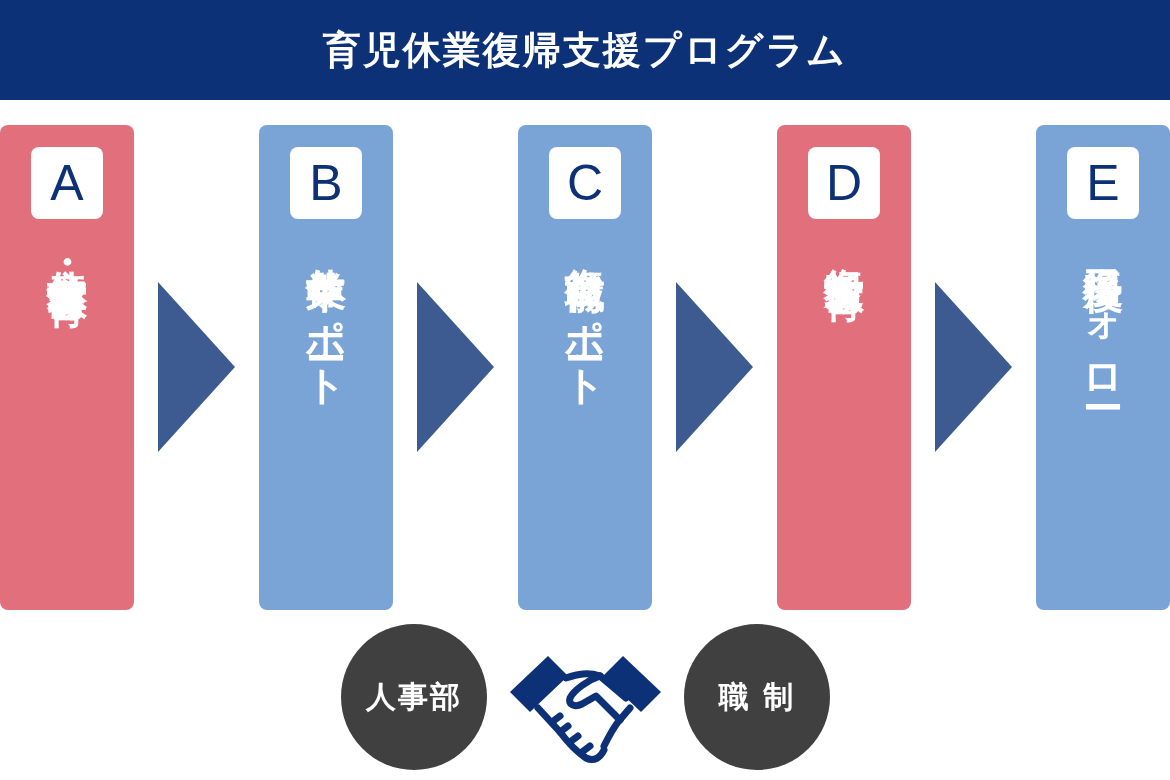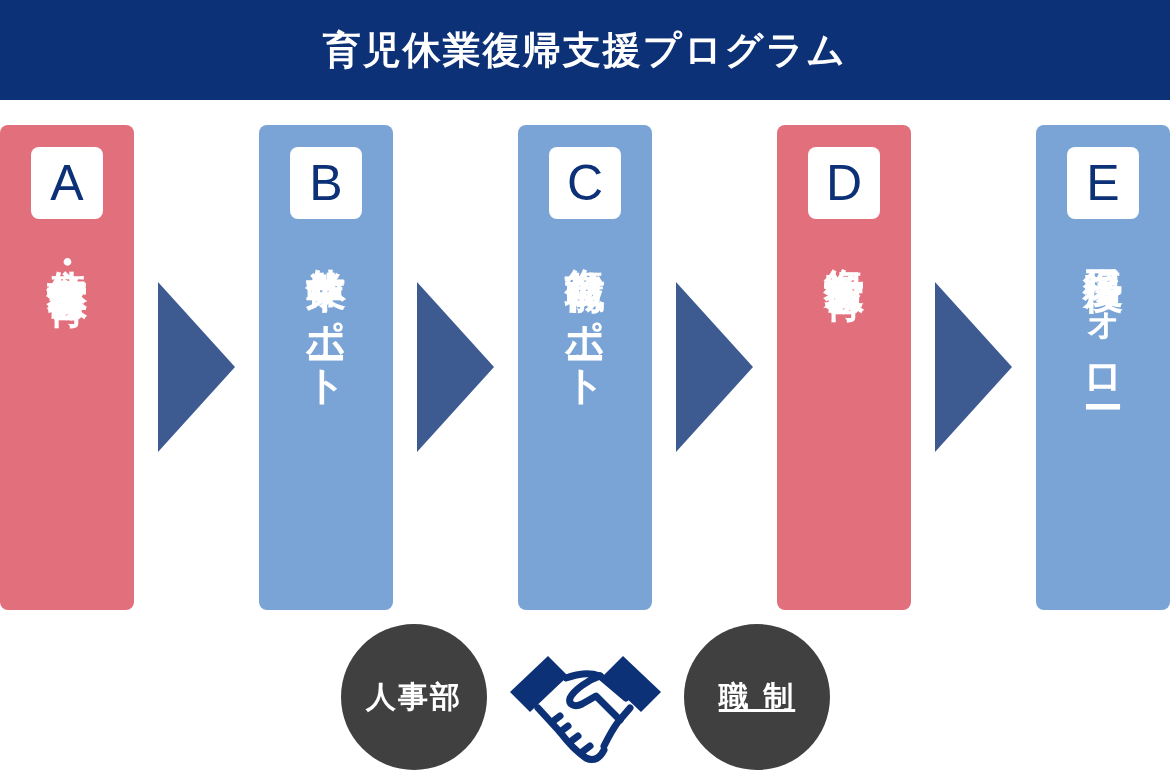--- a/index.html
+++ b/index.html
@@ -100,15 +100,15 @@
     <path d="M92,26 L118,48"></path>
     <path d="M92,26 C80,30 66,40 62,48 C60,54 66,58 74,54 L88,46 L112,70"></path>
 
     <path d="M44,72 L52,66"></path>
     <path d="M52,82 L60,76"></path>
     <path d="M62,92 L70,86"></path>
     <path d="M74,102 L82,96"></path>
   </g>
 </svg>
 
-<div class="circle" style="left:684px; top:624px;text-decoration:underline;">
+<div class="circle" style="left:684px; top:624px;">
   <span>職 制</span>
 </div>
 
 </body></html>

